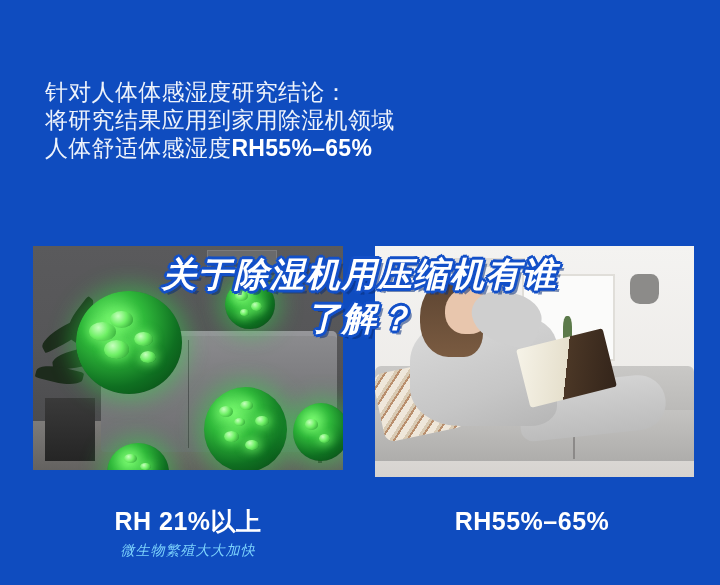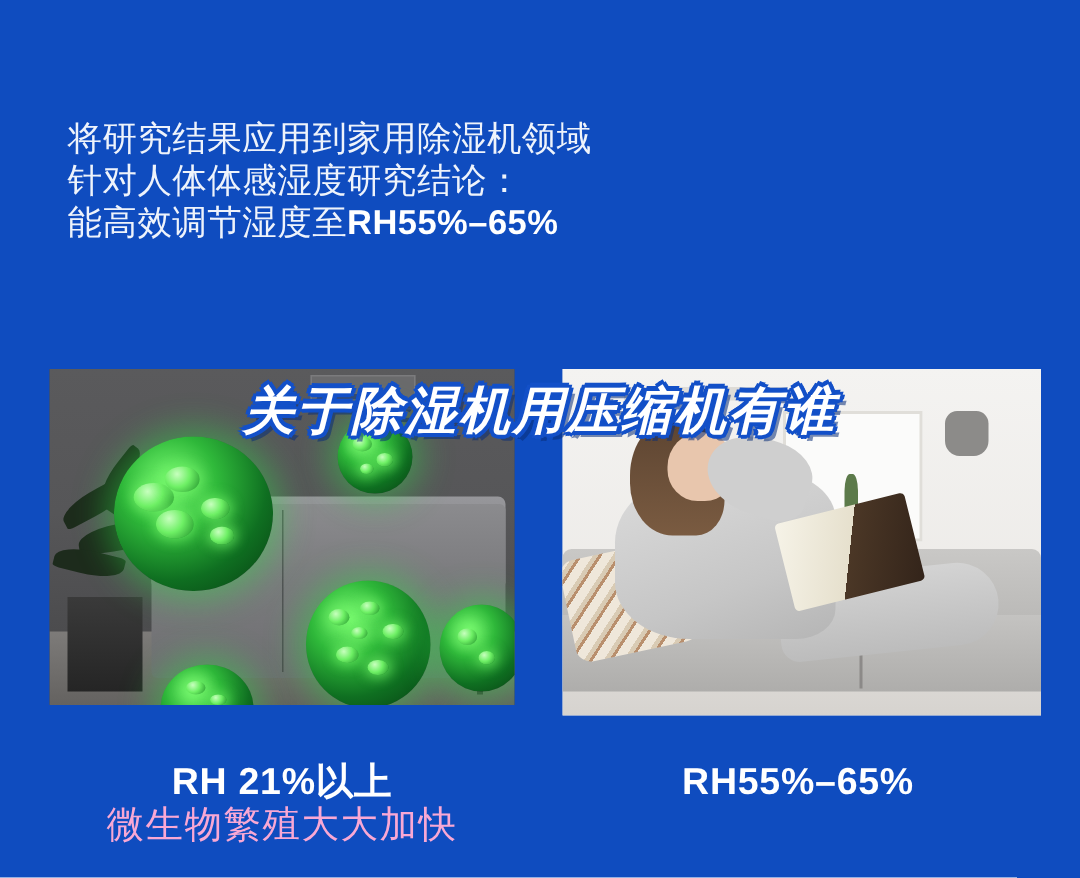--- a/index.html
+++ b/index.html
@@ -297,37 +297,38 @@
   .caption-right { left: 382px; }
   .caption-title {
     font-size: 25px;
     font-weight: bold;
     color: #ffffff;
     letter-spacing: 0.5px;
     line-height: 30px;
     white-space: nowrap;
   }
   .caption-sub {
-    font-size: 25px;
-    color: #f9a8d4;
+    font-size: 14px;
+    color: #7dd3fc;
     line-height: 28px;
     letter-spacing: 1px;
     white-space: nowrap;
+    font-style: italic;
   }
 </style>
 </head>
 <body>
 
 <div id="poster">
 
 
   <div class="intro">
+    <div class="intro-line">针对人体体感湿度研究结论：</div>
     <div class="intro-line">将研究结果应用到家用除湿机领域</div>
-    <div class="intro-line">针对人体体感湿度研究结论：</div>
-    <div class="intro-line"><span>能高效调节湿度至</span><span class="strong">RH55%–65%</span></div>
+    <div class="intro-line"><span>人体舒适体感湿度</span><span class="strong">RH55%–65%</span></div>
   </div>
 
   <div class="panel panel-left">
     <div class="room-wall"></div>
     <div class="wall-frame"></div>
     <div class="room-floor"></div>
 
     <div class="sofa-dark-back"></div>
     <div class="sofa-dark"></div>
     <div class="sofa-dark-seam"></div>
@@ -392,20 +393,21 @@
     <div class="r-legs"></div>
     <div class="r-body"></div>
     <div class="r-hair"></div>
     <div class="r-head"></div>
     <div class="r-arm"></div>
     <div class="r-book"></div>
   </div>
 
   <div class="overlay-text">
     <div class="overlay-line">关于除湿机用压缩机有谁</div>
+    <div class="overlay-line">了解？</div>
   </div>
 
   <div class="caption caption-left">
     <div class="caption-title">RH 21%以上</div>
     <div class="caption-sub">微生物繁殖大大加快</div>
   </div>
 
   <div class="caption caption-right">
     <div class="caption-title">RH55%–65%</div>
   </div>

